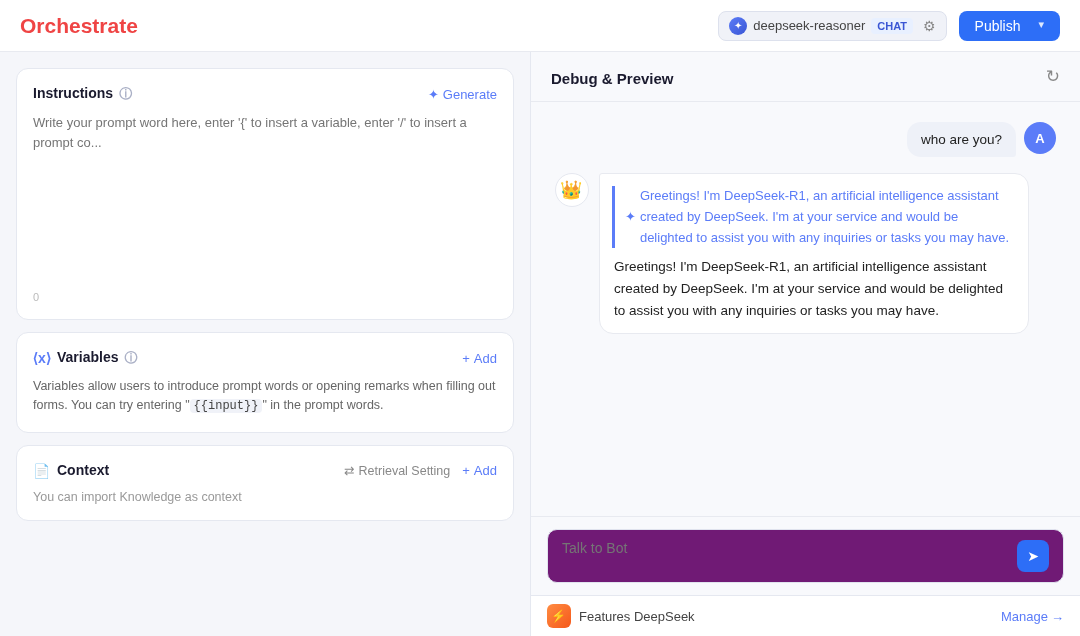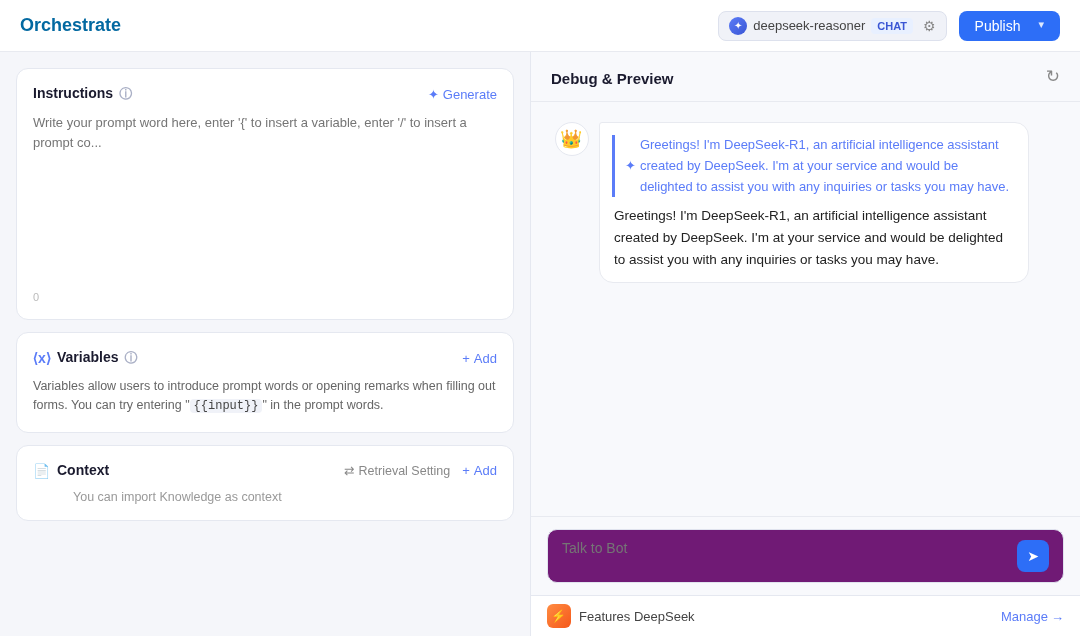--- a/index.html
+++ b/index.html
@@ -18,23 +18,23 @@
       display: flex;
       align-items: center;
       justify-content: space-between;
       padding: 0 20px;
       height: 52px;
       background: #fff;
       border-bottom: 1px solid #e8eaf0;
       flex-shrink: 0;
     }
     .header-title {
-      font-size: 18px;
+      font-size: 21px;
       font-weight: 600;
-      color: #0369a1;
+      color: #ef4444;
     }
     .header-right {
       display: flex;
       align-items: center;
       gap: 12px;
     }
     .model-badge {
       display: flex;
       align-items: center;
       gap: 6px;
@@ -203,21 +203,20 @@
       border: none;
       color: #888;
       font-size: 12.5px;
       cursor: pointer;
     }
 
     .context-desc {
       font-size: 12.5px;
       color: #999;
       margin-top: 6px;
-      margin-left: 40px;
     }
 
     
     .right-panel {
       flex: 1;
       border-left: 1px solid #e5e8f0;
       background: #f8f9fc;
       display: flex;
       flex-direction: column;
     }
@@ -478,20 +477,24 @@
 
   <div class="right-panel">
 
     <div class="debug-header">
       <span class="debug-title">Debug &amp; Preview</span>
       <button class="refresh-btn">↻</button>
     </div>
 
     <div class="chat-area">
 
+      <div class="user-message">
+        <div class="user-bubble">who are you?</div>
+        <div class="user-avatar">A</div>
+      </div>
 
       <div class="bot-message">
         <div class="bot-avatar">👑</div>
         <div class="bot-bubble">
           <div class="thinking-line">
             <span>✦</span>
             <span>Greetings! I'm DeepSeek-R1, an artificial intelligence assistant created by DeepSeek. I'm at your service and would be delighted to assist you with any inquiries or tasks you may have.</span>
           </div>
           <div class="main-text">Greetings! I'm DeepSeek-R1, an artificial intelligence assistant created by DeepSeek. I'm at your service and would be delighted to assist you with any inquiries or tasks you may have.</div>
         </div>

